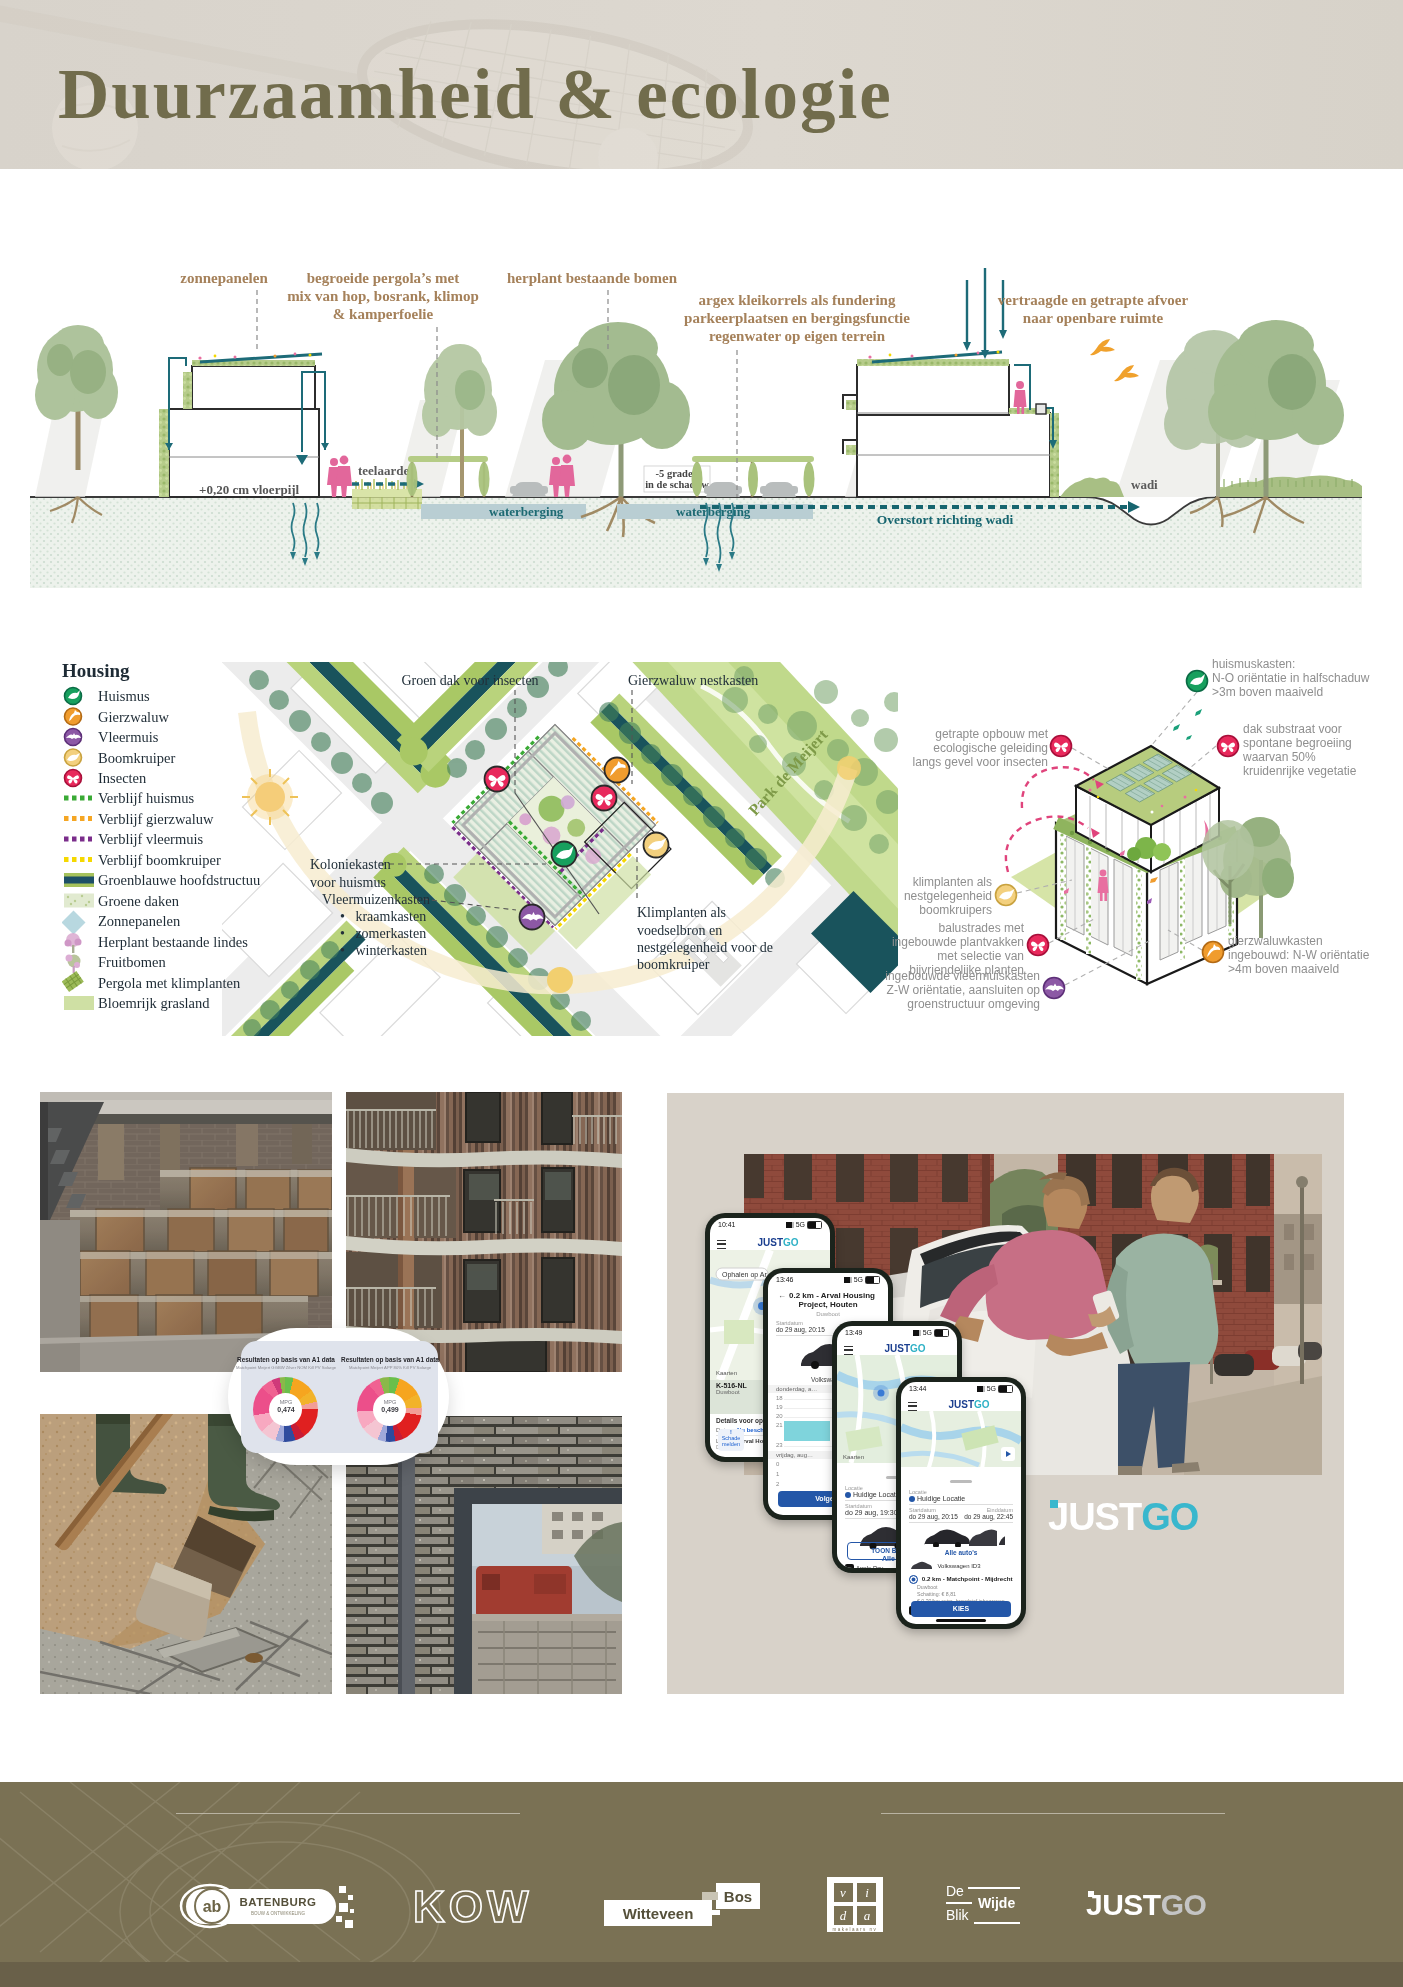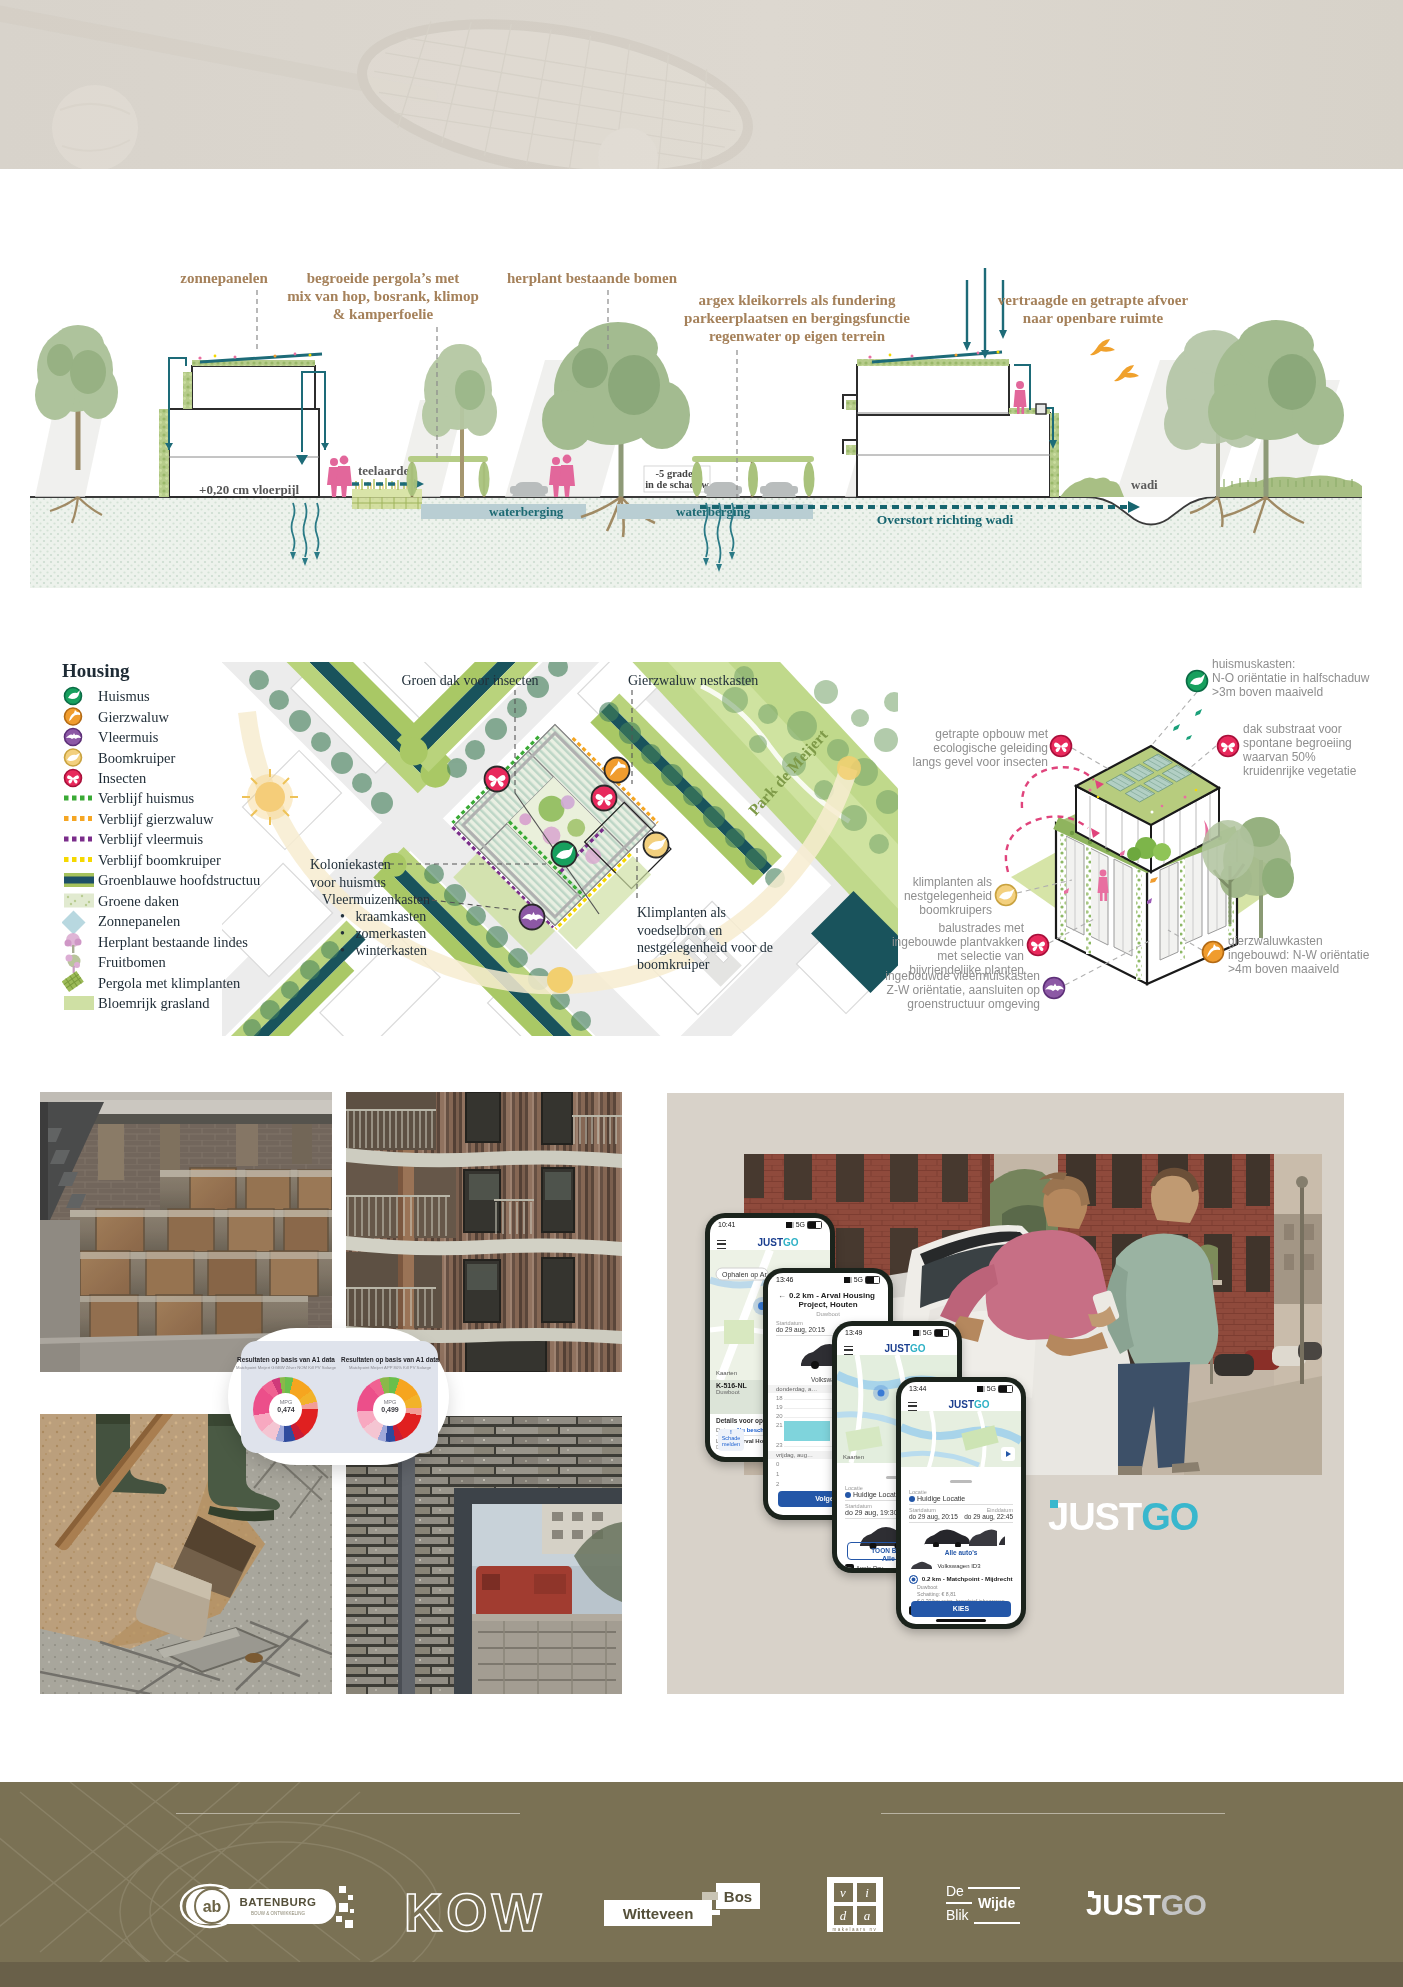--- a/index.html
+++ b/index.html
@@ -29,20 +29,21 @@
         <path d="M380 80 L730 84 M372 100 L738 102 M380 120 L730 120 M398 138 L714 136 M398 62 L712 64"></path>
         <path d="M420 42 L404 152 M460 36 L450 160 M500 32 L494 166 M540 31 L537 168 M580 31 L580 168 M620 33 L624 165 M660 38 L668 158 M700 46 L710 148"></path>
       </g>
     </g>
     <circle cx="95" cy="128" r="43" fill="#eae5dd"></circle>
     <path d="M60 110 q35 -14 70 4 M62 146 q36 12 68 -6" stroke="#ddd7cd" stroke-width="2" fill="none"></path>
     <circle cx="628" cy="158" r="30" fill="#e9e4dc"></circle>
   </g>
 </svg>
 
+<div class="abs serif" style="left:58px;top:54px;width:1200px;font-size:71px;font-weight:bold;color:#716c4c;letter-spacing:2px;">Duurzaamheid &amp; ecologie</div>
 
 <svg class="abs" style="left:0;top:250px;" width="1403" height="400" viewBox="0 250 1403 400">
   <defs>
     <pattern id="groundDots" width="7" height="7" patternUnits="userSpaceOnUse">
       <rect width="7" height="7" fill="#edf2ec"></rect>
       <circle cx="2" cy="2" r="1.1" fill="#ccdcd0"></circle>
       <circle cx="5.5" cy="5.5" r="1.1" fill="#d4e2d6"></circle>
     </pattern>
     <pattern id="greenwall" width="6" height="8" patternUnits="userSpaceOnUse">
       <rect width="6" height="8" fill="#b6cc8a"></rect>
@@ -1495,21 +1496,21 @@
   <g fill="#ffffff">
     <rect x="163" y="8" width="7" height="7"></rect>
         <rect x="172" y="17" width="5" height="5"></rect>
         <rect x="163" y="25" width="9" height="9"></rect>
         <rect x="174" y="31" width="4" height="4"></rect>
         <rect x="160" y="38" width="6" height="6"></rect>
         <rect x="169" y="42" width="8" height="8"></rect>
   </g>
 </svg>
 
-<div class="abs" style="left:404px;top:1882px;font-family:'Liberation Sans',sans-serif;font-size:53px;font-weight:bold;letter-spacing:4px;color:transparent;-webkit-text-stroke:1.6px #ffffff;">KOW</div>
+<div class="abs" style="left:413px;top:1882px;font-family:'Liberation Sans',sans-serif;font-size:44px;font-weight:bold;letter-spacing:4px;color:transparent;-webkit-text-stroke:1.6px #ffffff;">KOW</div>
 
 <svg class="abs" style="left:598px;top:1878px;" width="170" height="52" viewBox="0 0 170 52">
   <rect x="118" y="5" width="44" height="26" fill="#ffffff"></rect>
   <text x="140" y="24" text-anchor="middle" font-family="Liberation Sans,sans-serif" font-size="15" font-weight="bold" fill="#55503a">Bos</text>
   <rect x="6" y="22" width="108" height="26" fill="#ffffff"></rect>
   <text x="60" y="41" text-anchor="middle" font-family="Liberation Sans,sans-serif" font-size="15" font-weight="bold" fill="#55503a">Witteveen</text>
   <rect x="100" y="32" width="22" height="5" fill="#ffffff"></rect>
   <rect x="108" y="26" width="5" height="17" fill="#ffffff"></rect>
   <rect x="104" y="14" width="16" height="8" fill="#c9c4b4"></rect>
 </svg>

